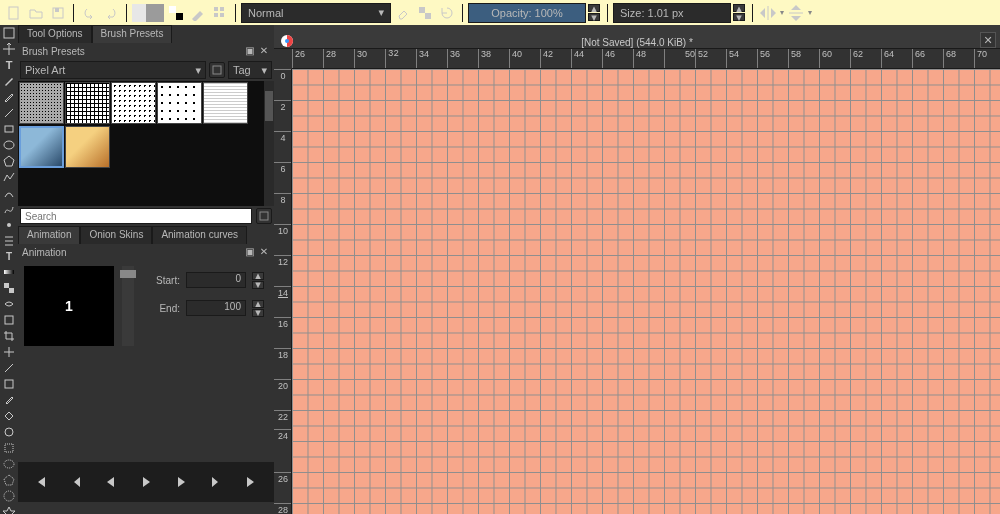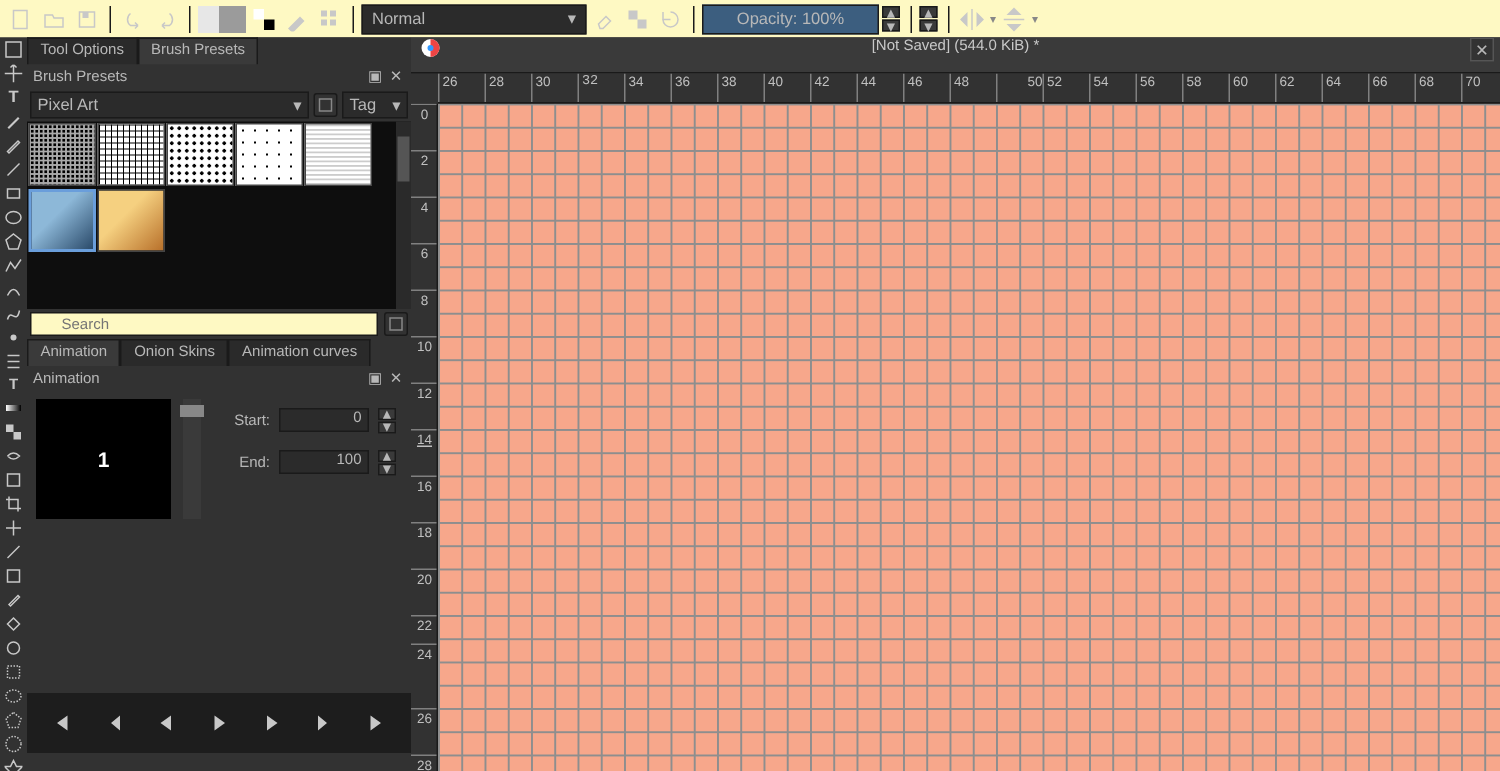--- a/index.html
+++ b/index.html
@@ -34,36 +34,36 @@
 .dockhdr .icons span{width:12px;height:12px;cursor:pointer;font-size:10px;text-align:center}
 .combo{height:18px;background:#2b2b2b;border:1px solid #1a1a1a;display:flex;align-items:center;padding:0 4px;flex:1;justify-content:space-between}
 #presetrow{display:flex;gap:3px;padding:2px;align-items:center}
 #presetgrid{display:flex;flex-direction:column;background:#0e0e0e;height:125px;position:relative}
 .prow{display:flex;gap:1px;padding:1px}
 .preset{width:45px;height:42px;background:#fff;background-size:cover;border:1px solid #444}
 .preset.sel{border:2px solid #6a9edb}
 #presetgrid .sbar{position:absolute;right:0;top:0;width:10px;height:100%;background:#2a2a2a}
 #presetgrid .sbar .thumb{position:absolute;top:10px;width:8px;left:1px;height:30px;background:#555}
 #search{height:20px;display:flex;align-items:center;padding:2px;gap:4px}
-#search input{flex:1;height:16px;background:#fef9c3;border:1px solid #1a1a1a;color:#888;padding:0 20px;font-size:10px}
+#search input{flex:1;height:16px;background:#ffffff;border:1px solid #1a1a1a;color:#888;padding:0 4px;font-size:10px}
 #anim{display:flex;flex-direction:column;flex:1}
 .animrow{display:flex;padding:6px;gap:8px}
 .frame{width:90px;height:80px;background:#000;color:#fff;display:flex;align-items:center;justify-content:center;font-size:14px;font-weight:bold}
 .animfields{display:flex;flex-direction:column;gap:8px;padding-top:4px;flex:1}
 .afield{display:flex;align-items:center;gap:6px}
 .afield label{width:38px;text-align:right;font-size:10px}
 .afield .num{width:60px;height:16px;background:#2b2b2b;border:1px solid #1a1a1a;text-align:right;padding:0 4px;font-size:10px}
 .vslider{width:12px;height:80px;background:#3a3a3a;position:relative}
 .vslider .h{position:absolute;left:-2px;width:16px;height:8px;background:#888;top:4px}
 #playbar{height:40px;background:#1d1d1d;display:flex;align-items:center;justify-content:space-around;padding:0 4px;margin-top:auto;margin-bottom:12px}
 .pbtn{width:30px;height:30px;display:flex;align-items:center;justify-content:center;cursor:pointer}
 
 
 #docarea{position:absolute;left:274px;top:25px;right:0;bottom:0;display:flex;flex-direction:column;background:#323232}
-#dochdr{height:24px;display:flex;align-items:flex-start;background:#3a3a3a;border-bottom:1px solid #1a1a1a;position:relative}
+#dochdr{height:24px;display:flex;align-items:flex-end;background:#3a3a3a;border-bottom:1px solid #1a1a1a;position:relative}
 #dochdr .krita{width:14px;height:14px;margin:0 6px}
 #dochdr .title{position:absolute;left:50%;transform:translateX(-50%);font-size:10px;color:#c8c8c8}
 #dochdr .close{position:absolute;right:4px;width:16px;height:16px;background:#333;display:flex;align-items:center;justify-content:center;cursor:pointer;border:1px solid #555}
 #hruler{height:20px;background:#323232;border-bottom:1px solid #1a1a1a;position:relative;margin-left:18px;overflow:hidden}
 .htk{position:absolute;top:0;height:20px;border-left:1px solid #808080;font-size:9px;color:#c0c0c0;padding-left:2px}
 #cwrap{flex:1;display:flex;overflow:hidden}
 #vruler{width:18px;background:#323232;border-right:1px solid #1a1a1a;position:relative;overflow:hidden}
 .vtk{position:absolute;left:0;width:18px;border-top:1px solid #808080;font-size:9px;color:#c0c0c0;padding-top:1px;text-align:center}
 #canvas{flex:1;background:#f7a78b;background-image:linear-gradient(#8e8e8e 1px,transparent 1px),linear-gradient(90deg,#8e8e8e 1px,transparent 1px);background-size:15.5px 15.5px}
 
@@ -155,20 +155,23 @@
     </div>
   <div class="sep"></div>
   <div class="slider">
       <span>Opacity: 100%</span>
     </div>
   <div class="spin">
       <div>▴</div>
       <div>▾</div>
     </div>
   <div class="sep"></div>
+  <div class="slider sz">
+      <span>Size: 1.01 px</span>
+    </div>
   <div class="spin">
       <div>▴</div>
       <div>▾</div>
     </div>
   <div class="sep"></div>
   <div class="tbtn">
       <svg width="18" height="14">
         <path d="M1 7l5-5v10zM17 7l-5-5v10z" fill="#c8c8c8"></path>
         <line x1="9" y1="0" x2="9" y2="14" stroke="#c8c8c8"></line>
       </svg>

